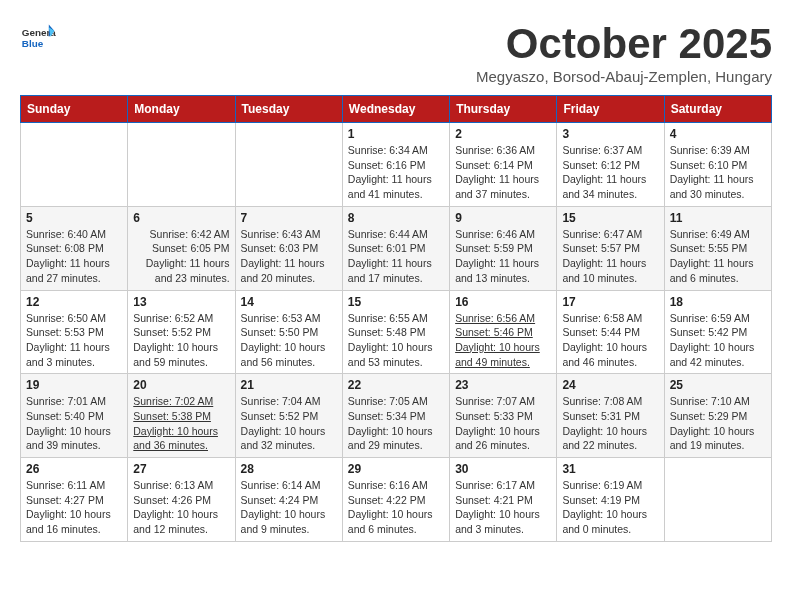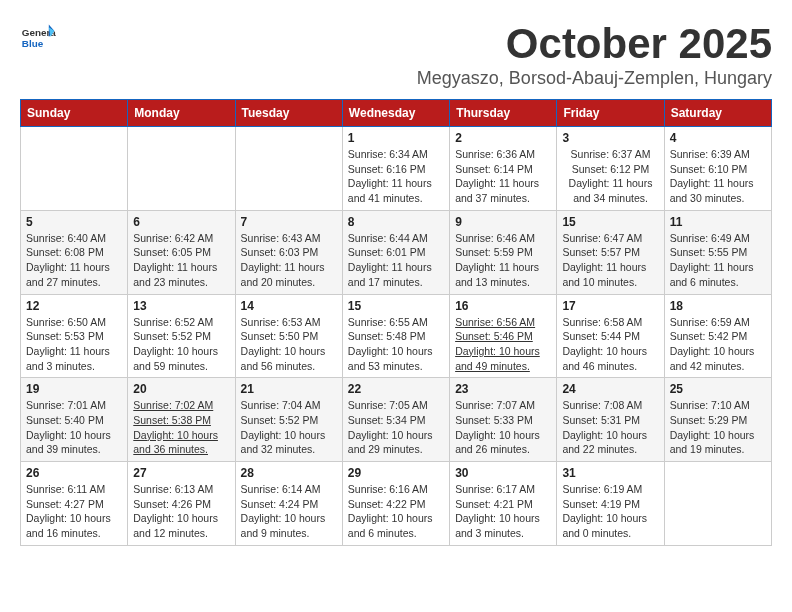--- a/index.html
+++ b/index.html
@@ -27,21 +27,21 @@
     }
     .title-block {
       text-align: right;
     }
     .month-title {
       font-size: 42px;
       font-weight: bold;
       color: #333;
     }
     .location-subtitle {
-      font-size: 18px;
+      font-size: 15px;
       color: #555;
     }
     .calendar {
       width: 100%;
       border-collapse: collapse;
       font-size: 11px;
     }
     .calendar thead tr th {
       background-color: #b91c1c;
       color: #fff;
@@ -117,21 +117,21 @@
         </td>
         <td>
           <div class="day-number">2</div>
           <div class="day-detail" style="white-space: pre-line;">Sunrise: 6:36 AM
 Sunset: 6:14 PM
 Daylight: 11 hours
 and 37 minutes.</div>
         </td>
         <td>
           <div class="day-number">3</div>
-          <div class="day-detail" style="white-space: pre-line; text-align: center;">Sunrise: 6:37 AM
+          <div class="day-detail" style="white-space: pre-line;">Sunrise: 6:37 AM
 Sunset: 6:12 PM
 Daylight: 11 hours
 and 34 minutes.</div>
         </td>
         <td>
           <div class="day-number">4</div>
           <div class="day-detail" style="white-space: pre-line;">Sunrise: 6:39 AM
 Sunset: 6:10 PM
 Daylight: 11 hours
 and 30 minutes.</div>
@@ -140,21 +140,21 @@
       <tr>
         <td class="alt-row">
           <div class="day-number">5</div>
           <div class="day-detail" style="white-space: pre-line;">Sunrise: 6:40 AM
 Sunset: 6:08 PM
 Daylight: 11 hours
 and 27 minutes.</div>
         </td>
         <td class="alt-row">
           <div class="day-number">6</div>
-          <div class="day-detail" style="white-space: pre-line;">Sunrise: 6:42 AM
+          <div class="day-detail" style="white-space: pre-line; text-align: right;">Sunrise: 6:42 AM
 Sunset: 6:05 PM
 Daylight: 11 hours
 and 23 minutes.</div>
         </td>
         <td class="alt-row">
           <div class="day-number">7</div>
           <div class="day-detail" style="white-space: pre-line;">Sunrise: 6:43 AM
 Sunset: 6:03 PM
 Daylight: 11 hours
 and 20 minutes.</div>

